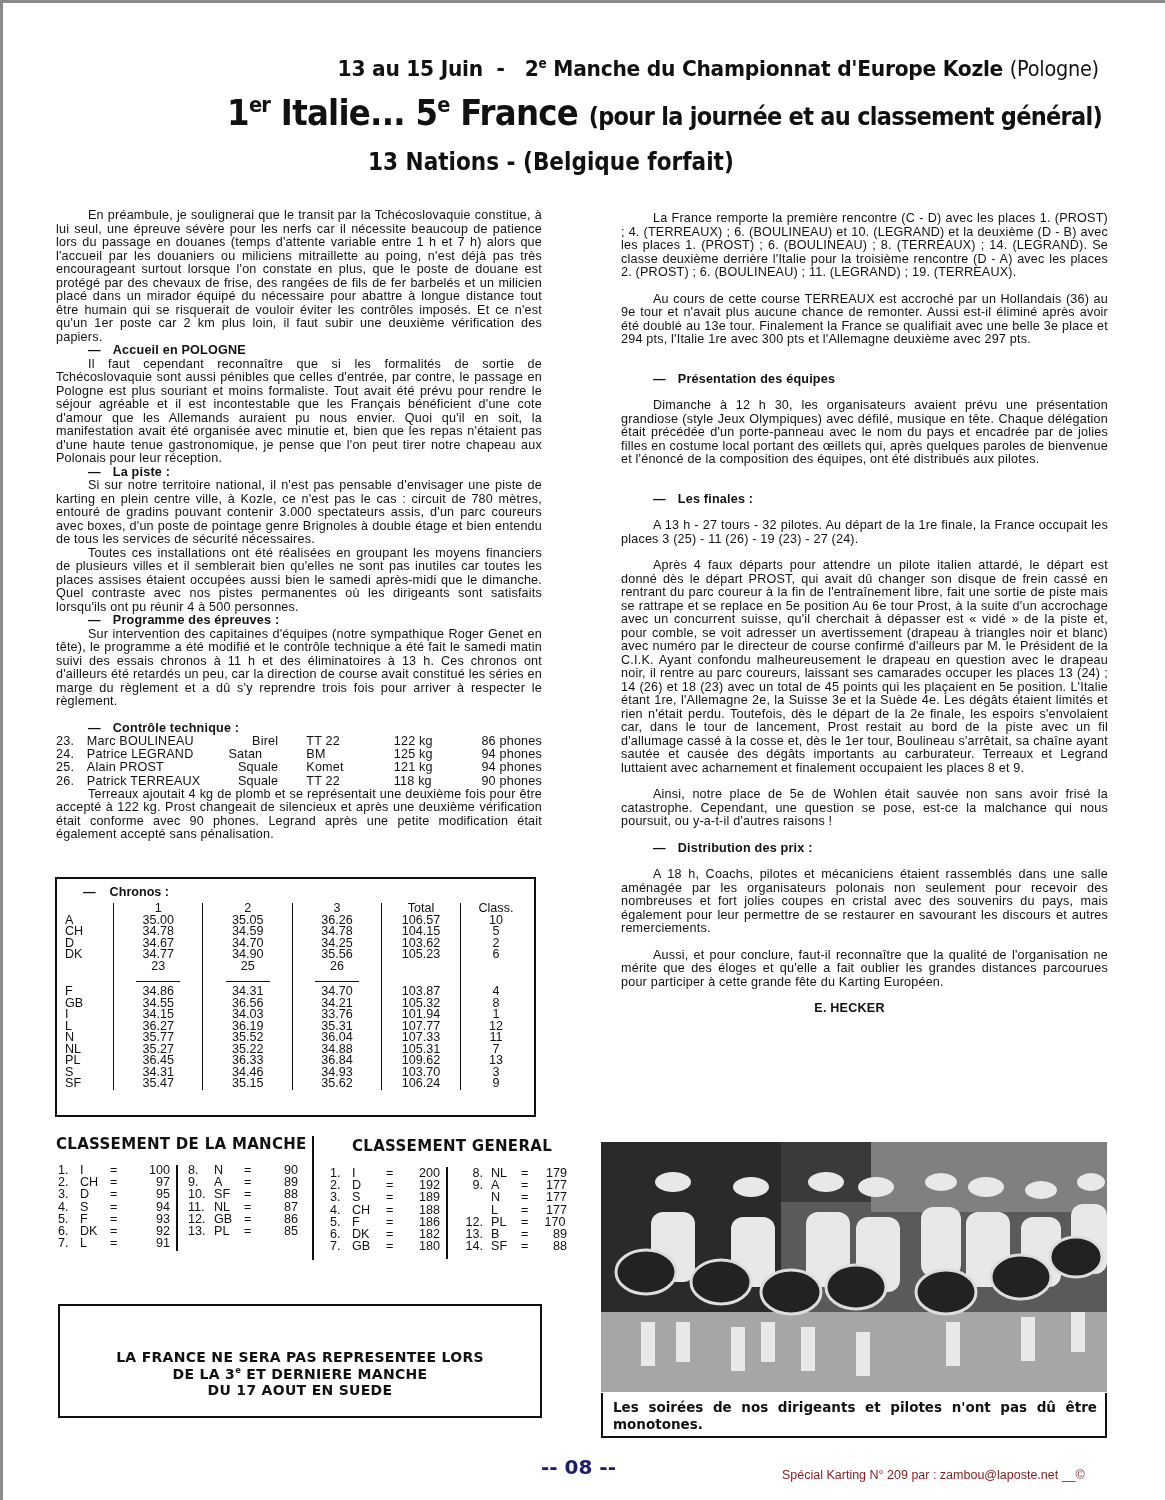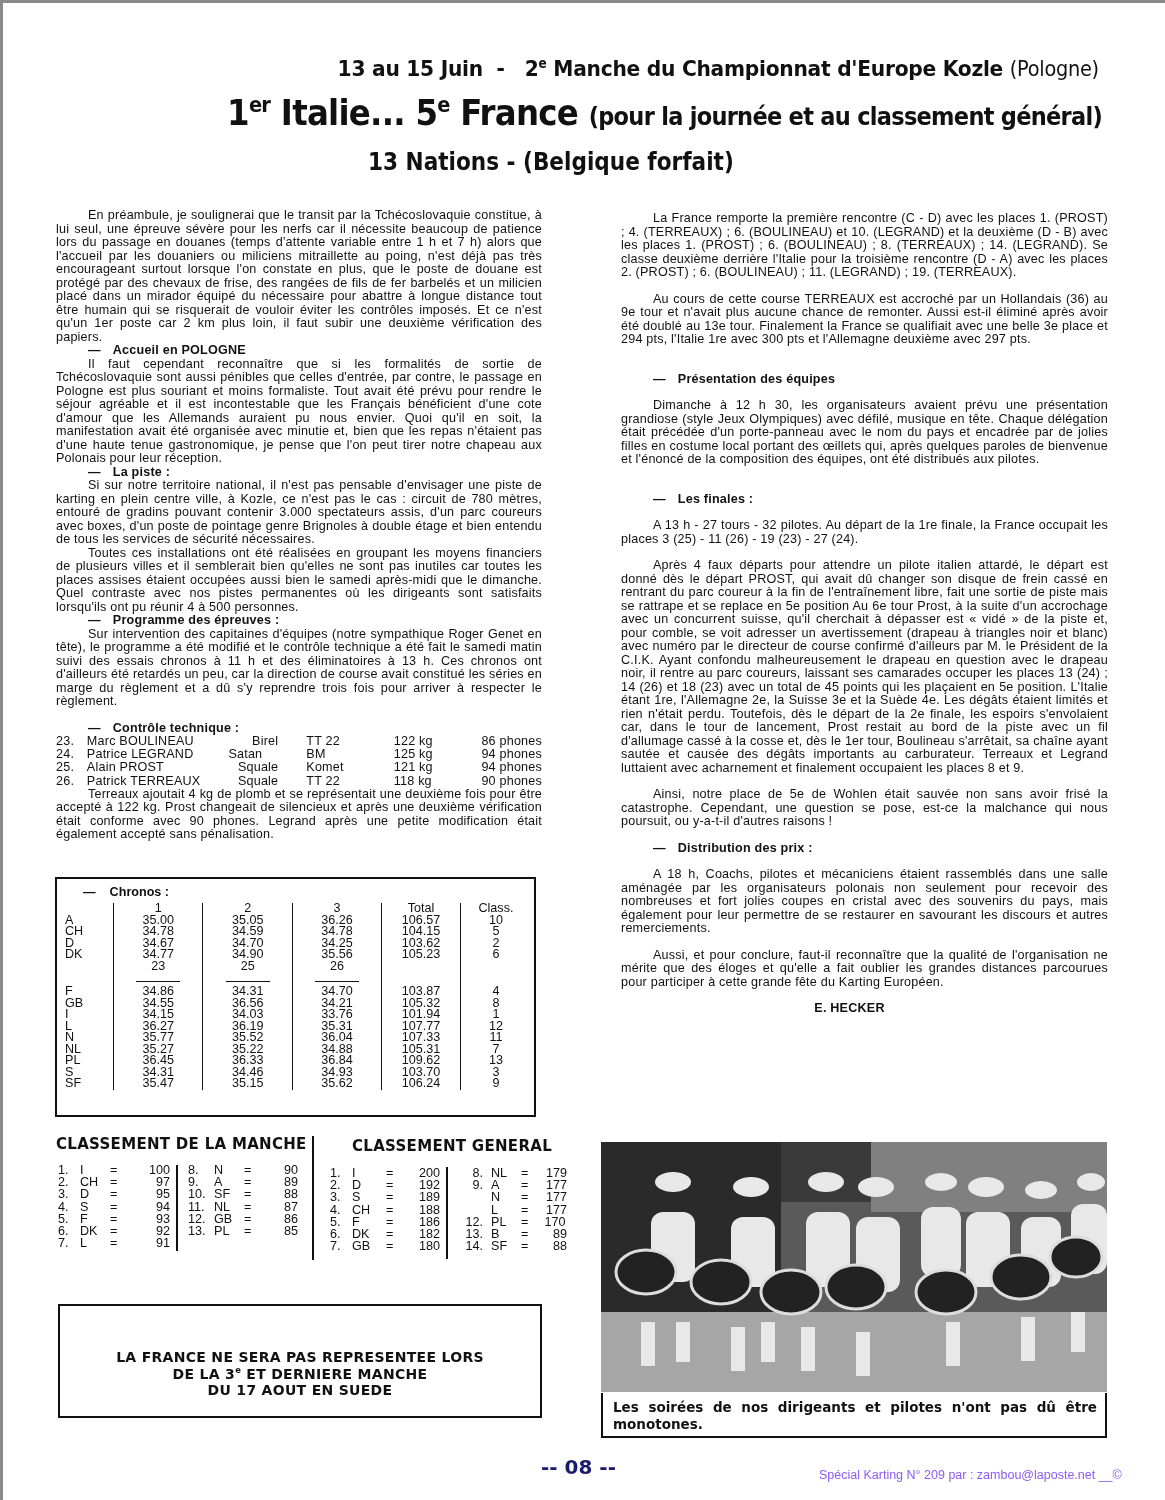--- a/index.html
+++ b/index.html
@@ -42,21 +42,21 @@
   .vrule { position:absolute; background:#111; width:2px; }
 
   .notice { position:absolute; left:58px; top:1304px; width:484px; height:114px; border:2px solid #111; box-sizing:border-box;
             text-align:center; font-family:"DejaVu Sans", sans-serif; font-weight:bold; font-size:14px; line-height:16.5px; padding-top:43px; letter-spacing:0.3px; }
 
   .photo { position:absolute; left:601px; top:1142px; width:506px; height:250px; overflow:hidden; background:#6c6c6c; }
   .caption { position:absolute; left:601px; top:1393px; width:506px; height:45px; border:2px solid #111; border-top:none; box-sizing:border-box;
              font-family:"DejaVu Sans", sans-serif; font-weight:bold; font-size:13.5px; line-height:17px; padding:6px 8px 0 10px; text-align:justify; text-align-last:left; }
 
   .folio { position:absolute; left:541px; top:1455px; font-weight:bold; font-size:20px; color:#1c1c6e; font-family:"DejaVu Sans", sans-serif; }
-  .credit { position:absolute; left:782px; top:1468px; font-size:12.5px; color:#8b5cf6;margin-left:37px; }
+  .credit { position:absolute; left:782px; top:1468px; font-size:12.5px; color:#7f1d1d; }
 </style>
 </head>
 <body>
 
 <div class="frame-top"></div>
 <div class="frame-left"></div>
 
 <div class="title1">
   <span class="lead"><span>13 au 15  Juin</span>&nbsp;&nbsp;<span>-</span></span><span>2</span><sup>e</sup><span> Manche du Championnat d'Europe Kozle</span> <span class="sub">(Pologne)</span>
 </div>

